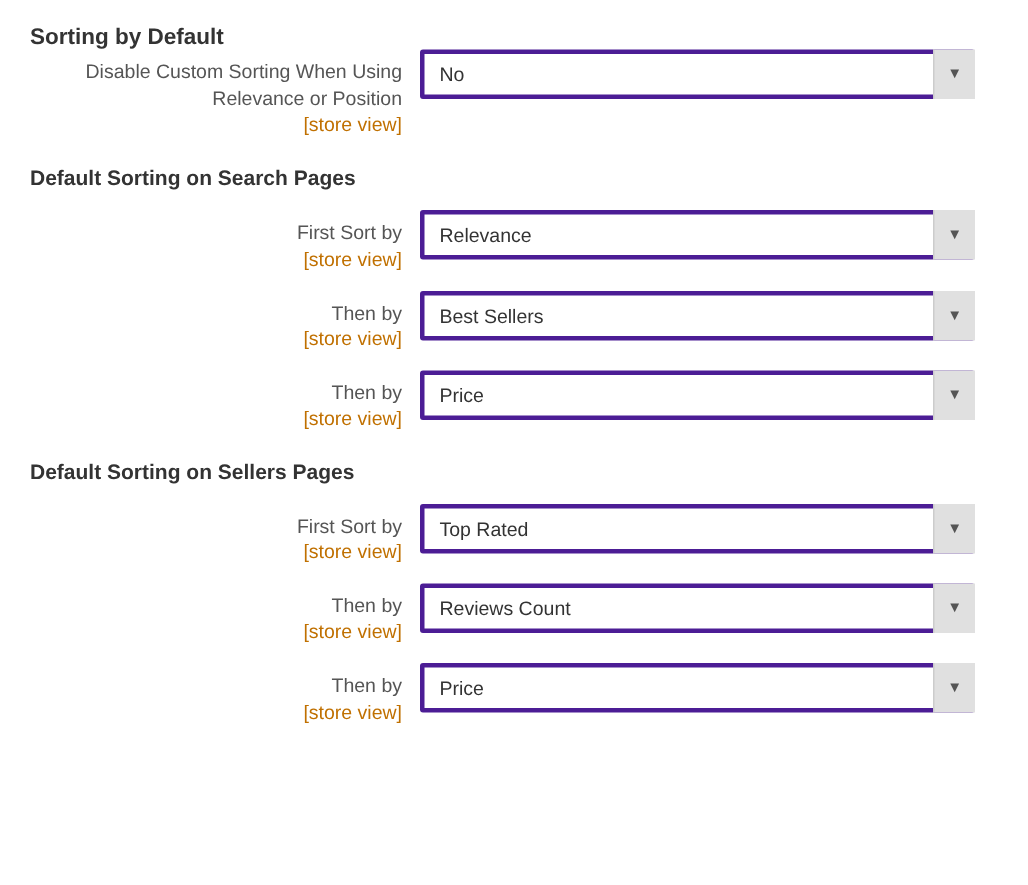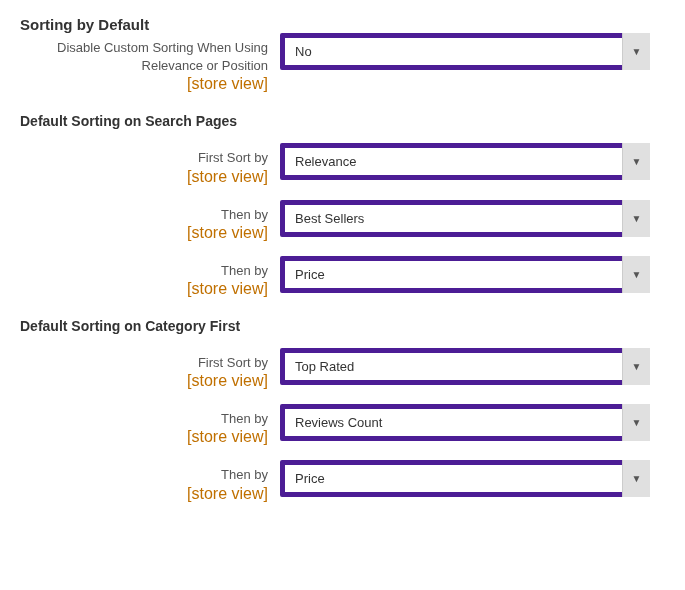--- a/index.html
+++ b/index.html
@@ -41,38 +41,38 @@
     }
     .label-main {
       display: block;
       color: #555;
       font-size: 13px;
       line-height: 1.4;
     }
     .label-store {
       display: block;
       color: #c07000;
-      font-size: 16px;
+      font-size: 13px;
     }
     .form-control {
       flex: 1;
     }
     .select-wrapper {
       position: relative;
       display: inline-block;
       width: 100%;
       max-width: 370px;
     }
     select {
       width: 100%;
       padding: 6px 28px 6px 10px;
       font-size: 13px;
       color: #333;
       background: #fff;
-      border: 5px solid #4c1d95;
+      border: 3px solid #4c1d95;
       border-radius: 2px;
       appearance: none;
       -webkit-appearance: none;
       cursor: pointer;
     }
     .select-arrow {
       position: absolute;
       right: 0;
       top: 0;
       bottom: 0;
@@ -174,21 +174,21 @@
           <option>Top Rated</option>
           <option>Reviews Count</option>
         </select>
         <div class="select-arrow">▼</div>
       </div>
     </div>
   </div>
 </div>
 
 <div class="section-divider">
-  <h3>Default Sorting on Category First</h3>
+  <h3>Default Sorting on Sellers Pages</h3>
 
   <div class="form-row">
     <div class="form-label">
       <span class="label-main">First Sort by</span>
       <span class="label-store">[store view]</span>
     </div>
     <div class="form-control">
       <div class="select-wrapper">
         <select>
           <option>Relevance</option>

